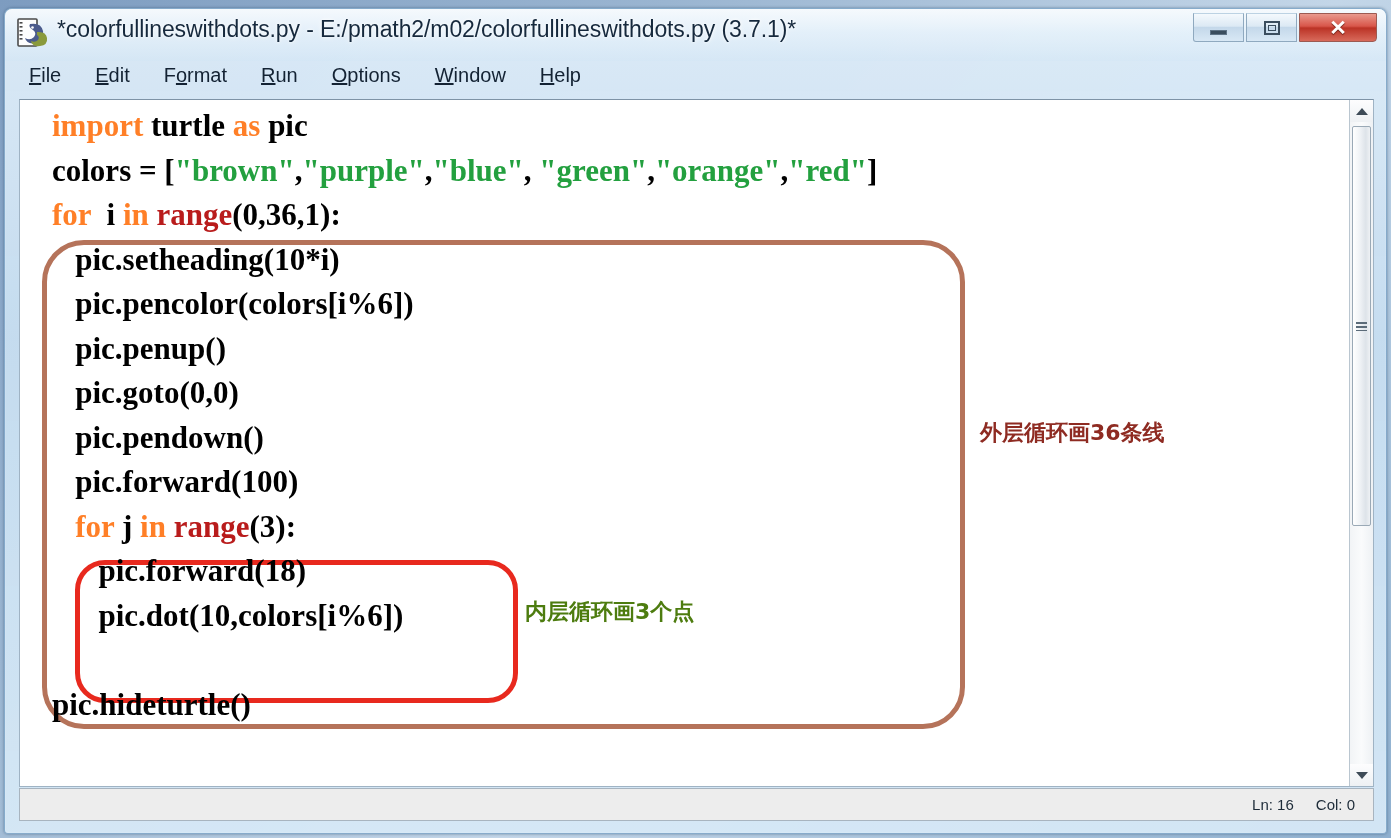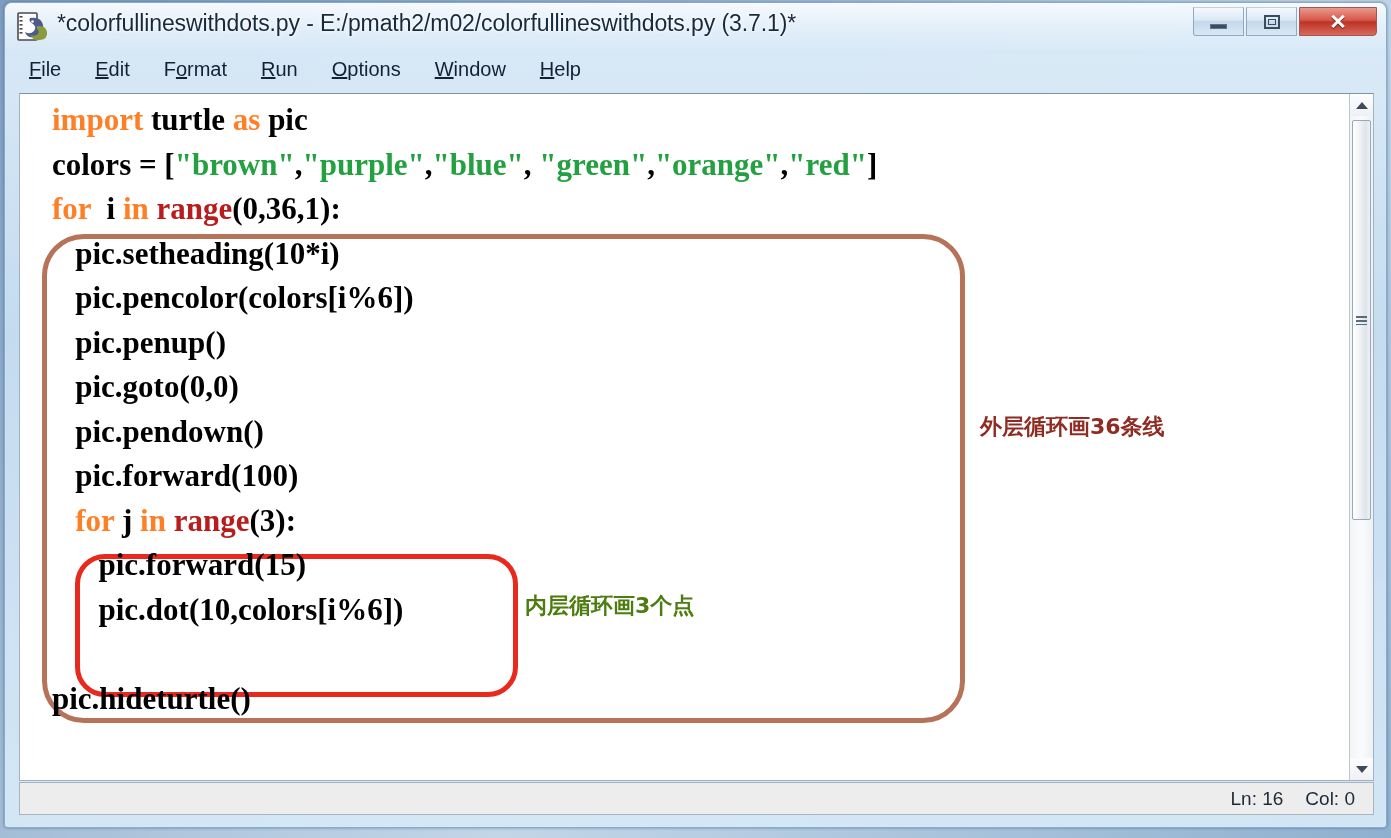--- a/index.html
+++ b/index.html
@@ -14,21 +14,21 @@
     width: 1391px;
     height: 838px;
     overflow: hidden;
     background: linear-gradient(135deg, #7d9cc0 0%, #9ab5d1 30%, #c3d6e8 60%, #8fb0cf 100%);
   }
 
   
   .window {
     position: absolute;
     left: 4px;
-    top: 2px;
+    top: 8px;
     width: 1383px;
     height: 826px;
     border-radius: 8px 8px 4px 4px;
     background: linear-gradient(180deg, rgba(222,236,248,0.97) 0%, rgba(198,221,240,0.96) 40%, rgba(214,232,246,0.95) 100%);
     box-shadow: 0 0 3px rgba(40,70,100,0.55), inset 0 0 1px rgba(255,255,255,0.9);
     border: 1px solid rgba(120,160,195,0.85);
     box-sizing: border-box;
   }
 
   .glass-sheen {
@@ -284,21 +284,21 @@
     height: 33px;
     background: #ededed;
     border: 1px solid #a8b4bf;
     box-sizing: border-box;
     display: flex;
     align-items: center;
     justify-content: flex-end;
     padding-right: 18px;
   }
   .status-text {
-    font-size: 19px;
+    font-size: 15px;
     color: #1d2b38;
     margin-left: 22px;
     white-space: nowrap;
   }
 </style>
 </head>
 <body>
 
 <div id="screen">
 
@@ -358,21 +358,21 @@
           <div class="code-line"><span class="kw">import</span><span> turtle </span><span class="kw">as</span><span> pic</span></div>
           <div class="code-line"><span>colors = [</span><span class="str">"brown"</span><span>,</span><span class="str">"purple"</span><span>,</span><span class="str">"blue"</span><span>, </span><span class="str">"green"</span><span>,</span><span class="str">"orange"</span><span>,</span><span class="str">"red"</span><span>]</span></div>
           <div class="code-line"><span class="kw">for</span><span>  i </span><span class="kw">in</span><span> </span><span class="bi">range</span><span>(0,36,1):</span></div>
           <div class="code-line"><span>   pic.setheading(10*i)</span></div>
           <div class="code-line"><span>   pic.pencolor(colors[i%6])</span></div>
           <div class="code-line"><span>   pic.penup()</span></div>
           <div class="code-line"><span>   pic.goto(0,0)</span></div>
           <div class="code-line"><span>   pic.pendown()</span></div>
           <div class="code-line"><span>   pic.forward(100)</span></div>
           <div class="code-line"><span>   </span><span class="kw">for</span><span> j </span><span class="kw">in</span><span> </span><span class="bi">range</span><span>(3):</span></div>
-          <div class="code-line"><span>      pic.forward(15)</span></div>
+          <div class="code-line"><span>      pic.forward(18)</span></div>
           <div class="code-line"><span>      pic.dot(10,colors[i%6])</span></div>
           <div class="code-line">&nbsp;</div>
           <div class="code-line"><span>pic.hideturtle()</span></div>
         </div>
 
       <div class="scrollbar">
         <div class="sb-arrow up">
           <span class="tri up"></span>
         </div>
         <div class="sb-thumb">

